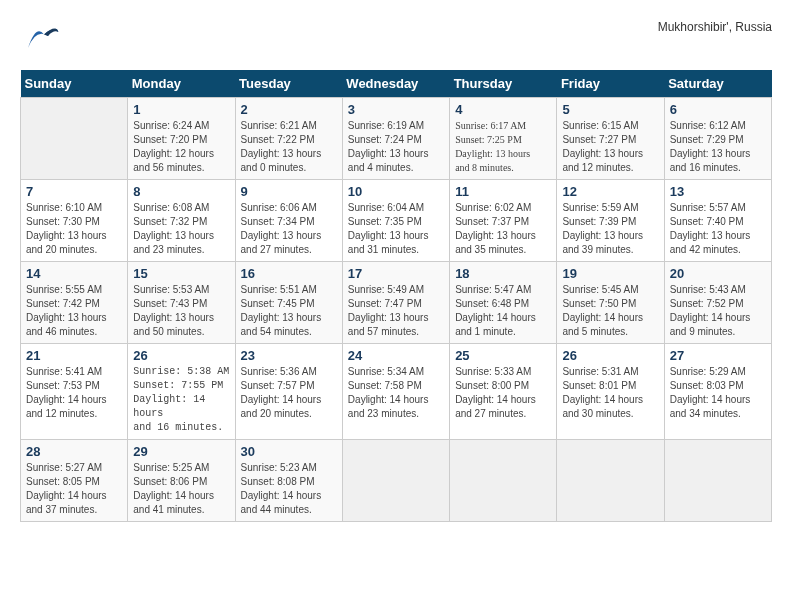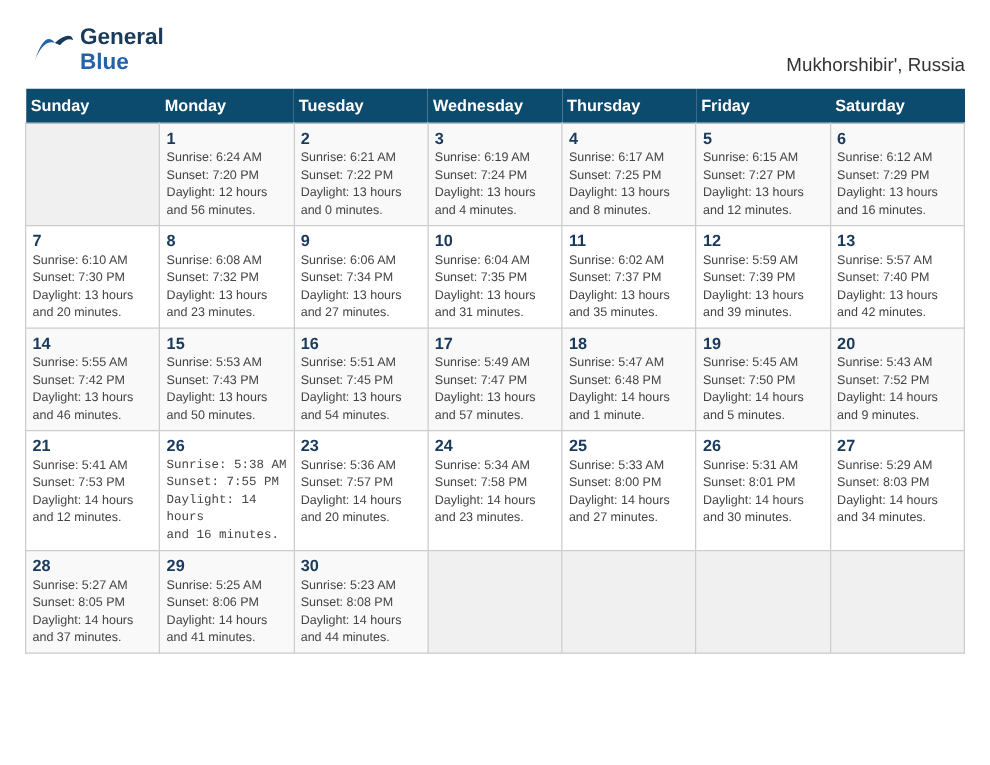--- a/index.html
+++ b/index.html
@@ -18,24 +18,23 @@
     }
     .title-area {
       text-align: right;
     }
     .title-area h1 {
       font-size: 32px;
       color: #1a3a5c;
       font-weight: bold;
     }
     .title-area h2 {
-      font-size: 15px;
+      font-size: 12px;
       color: #333;
       font-weight: normal;
-      margin-top: 24px;
     }
     table {
       width: 100%;
       border-collapse: collapse;
       font-size: 11px;
     }
     thead tr th {
       background-color: #0c4a6e;
       color: #fff;
       padding: 6px 4px;
@@ -99,24 +98,20 @@
   </style>
 </head>
 <body>
 
 <div class="header-area">
   <div class="logo-wrapper">
     <svg class="logo-icon" viewBox="0 0 50 50" xmlns="http://www.w3.org/2000/svg">
       <path d="M10,35 Q20,10 35,20 Q45,5 48,15 Q40,8 30,18 Q20,5 10,35Z" fill="#2563a8"></path>
       <path d="M30,18 Q45,5 48,15 Q42,12 35,20Z" fill="#1a3a5c"></path>
     </svg>
-    <div class="logo-name">
-      <span class="logo-general">General</span>
-      <span class="logo-blue">Blue</span>
-    </div>
   </div>
   <div class="title-area">
     <h2>Mukhorshibir', Russia</h2>
   </div>
 </div>
 
 <table>
   <thead>
     <tr>
     <th>Sunday</th>
@@ -147,21 +142,21 @@
         </td>
         <td>
           <span class="day-num">3</span>
           <div class="day-info" style="white-space: pre-line;">Sunrise: 6:19 AM
 Sunset: 7:24 PM
 Daylight: 13 hours
 and 4 minutes.</div>
         </td>
         <td>
           <span class="day-num">4</span>
-          <div class="day-info" style="white-space: pre-line;">Sunrise: 6:17 AM
+          <div class="day-info" style="white-space: pre-line; font-family: Liberation Serif, serif;">Sunrise: 6:17 AM
 Sunset: 7:25 PM
 Daylight: 13 hours
 and 8 minutes.</div>
         </td>
         <td>
           <span class="day-num">5</span>
           <div class="day-info" style="white-space: pre-line;">Sunrise: 6:15 AM
 Sunset: 7:27 PM
 Daylight: 13 hours
 and 12 minutes.</div>

